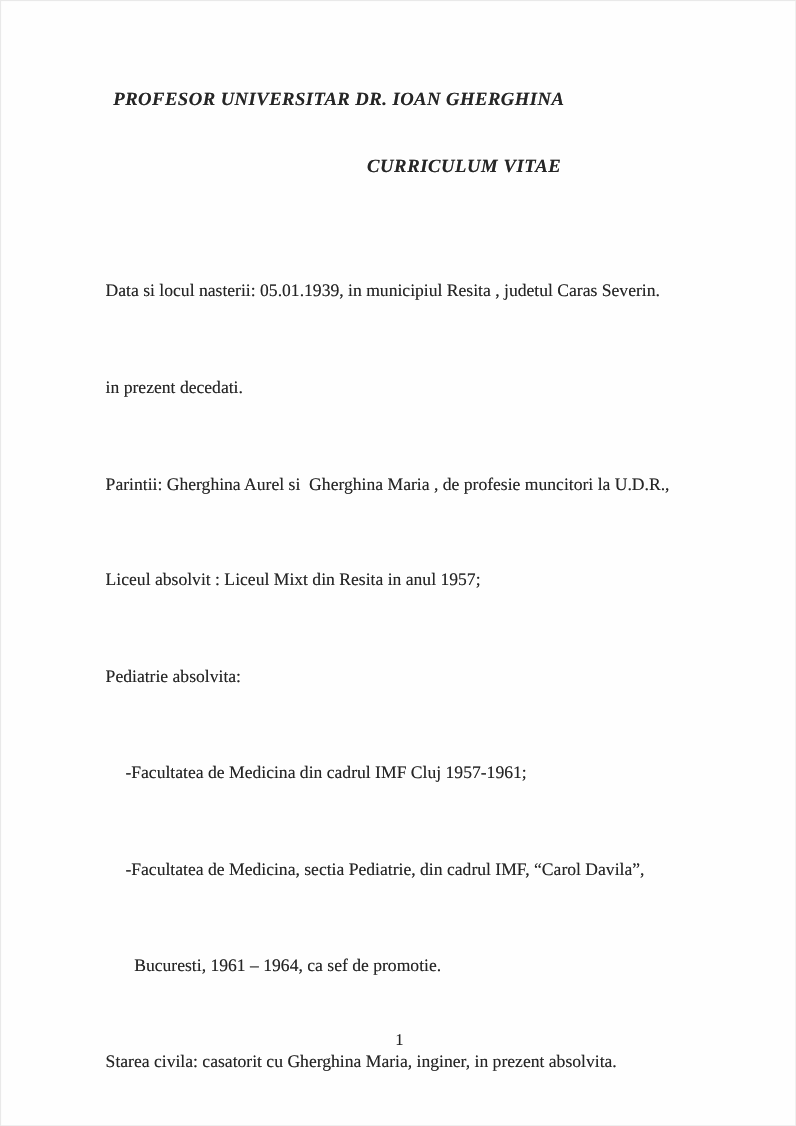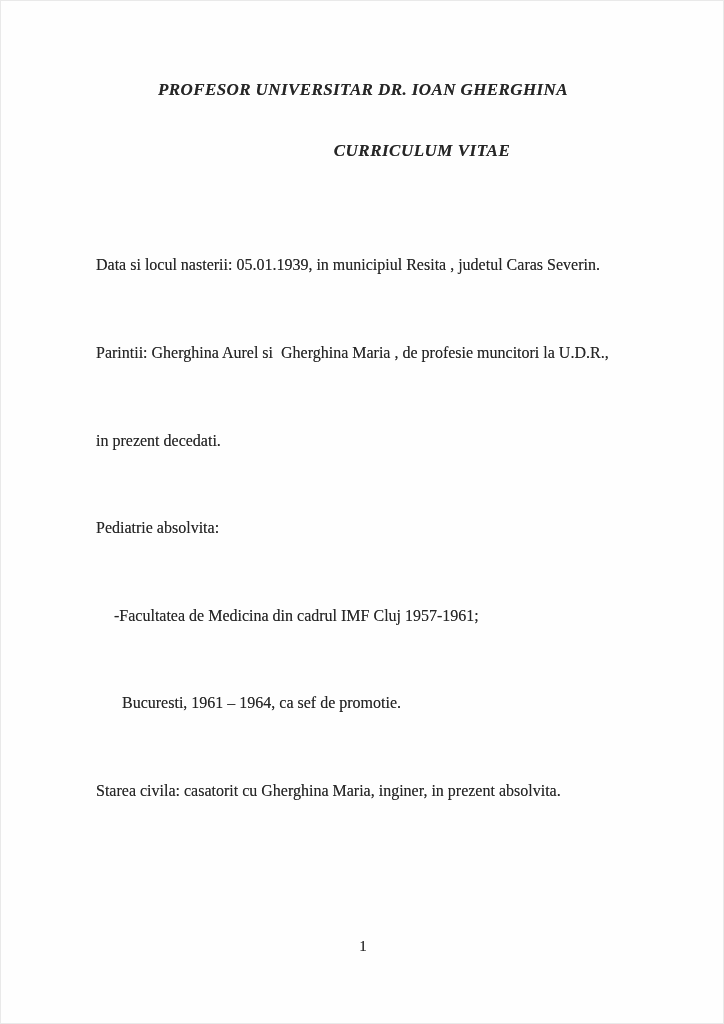--- a/index.html
+++ b/index.html
@@ -24,21 +24,21 @@
   }
   .page .txt {
     text-shadow: 0 0 0.6px rgba(45,45,45,0.55);
   }
   .doc-title {
     position: absolute;
     top: 79px;
     left: 0;
     width: 724px;
     box-sizing: border-box;
-    text-align: center;
+    padding-left: 102px;
     font-size: 17px;
     font-weight: bold;
     font-style: italic;
     letter-spacing: 0.4px;
     line-height: 20px;
     white-space: pre;
   }
   .doc-subtitle {
     position: absolute;
     top: 140px;
@@ -80,24 +80,26 @@
 <body>
 
 <div class="page">
 
   <div class="doc-title txt">PROFESOR UNIVERSITAR DR. IOAN GHERGHINA</div>
 
   <div class="doc-subtitle txt">CURRICULUM VITAE</div>
 
   <div class="body-text">
     <div class="line txt">Data si locul nasterii: 05.01.1939, in municipiul Resita , judetul Caras Severin.</div>
+    <div class="line txt">in prezent decedati.</div>
     <div class="line txt">Parintii: Gherghina Aurel si  Gherghina Maria , de profesie muncitori la U.D.R.,</div>
-    <div class="line txt">in prezent decedati.</div>
+    <div class="line txt">Liceul absolvit : Liceul Mixt din Resita in anul 1957;</div>
     <div class="line txt">Pediatrie absolvita:</div>
     <div class="line txt indent-bullet">-Facultatea de Medicina din cadrul IMF Cluj 1957-1961;</div>
+    <div class="line txt indent-bullet">-Facultatea de Medicina, sectia Pediatrie, din cadrul IMF, “Carol Davila”,</div>
     <div class="line txt indent-cont">Bucuresti, 1961 – 1964, ca sef de promotie.</div>
     <div class="line txt">Starea civila: casatorit cu Gherghina Maria, inginer, in prezent absolvita.</div>
     
     
     
     
     
     
     
     

